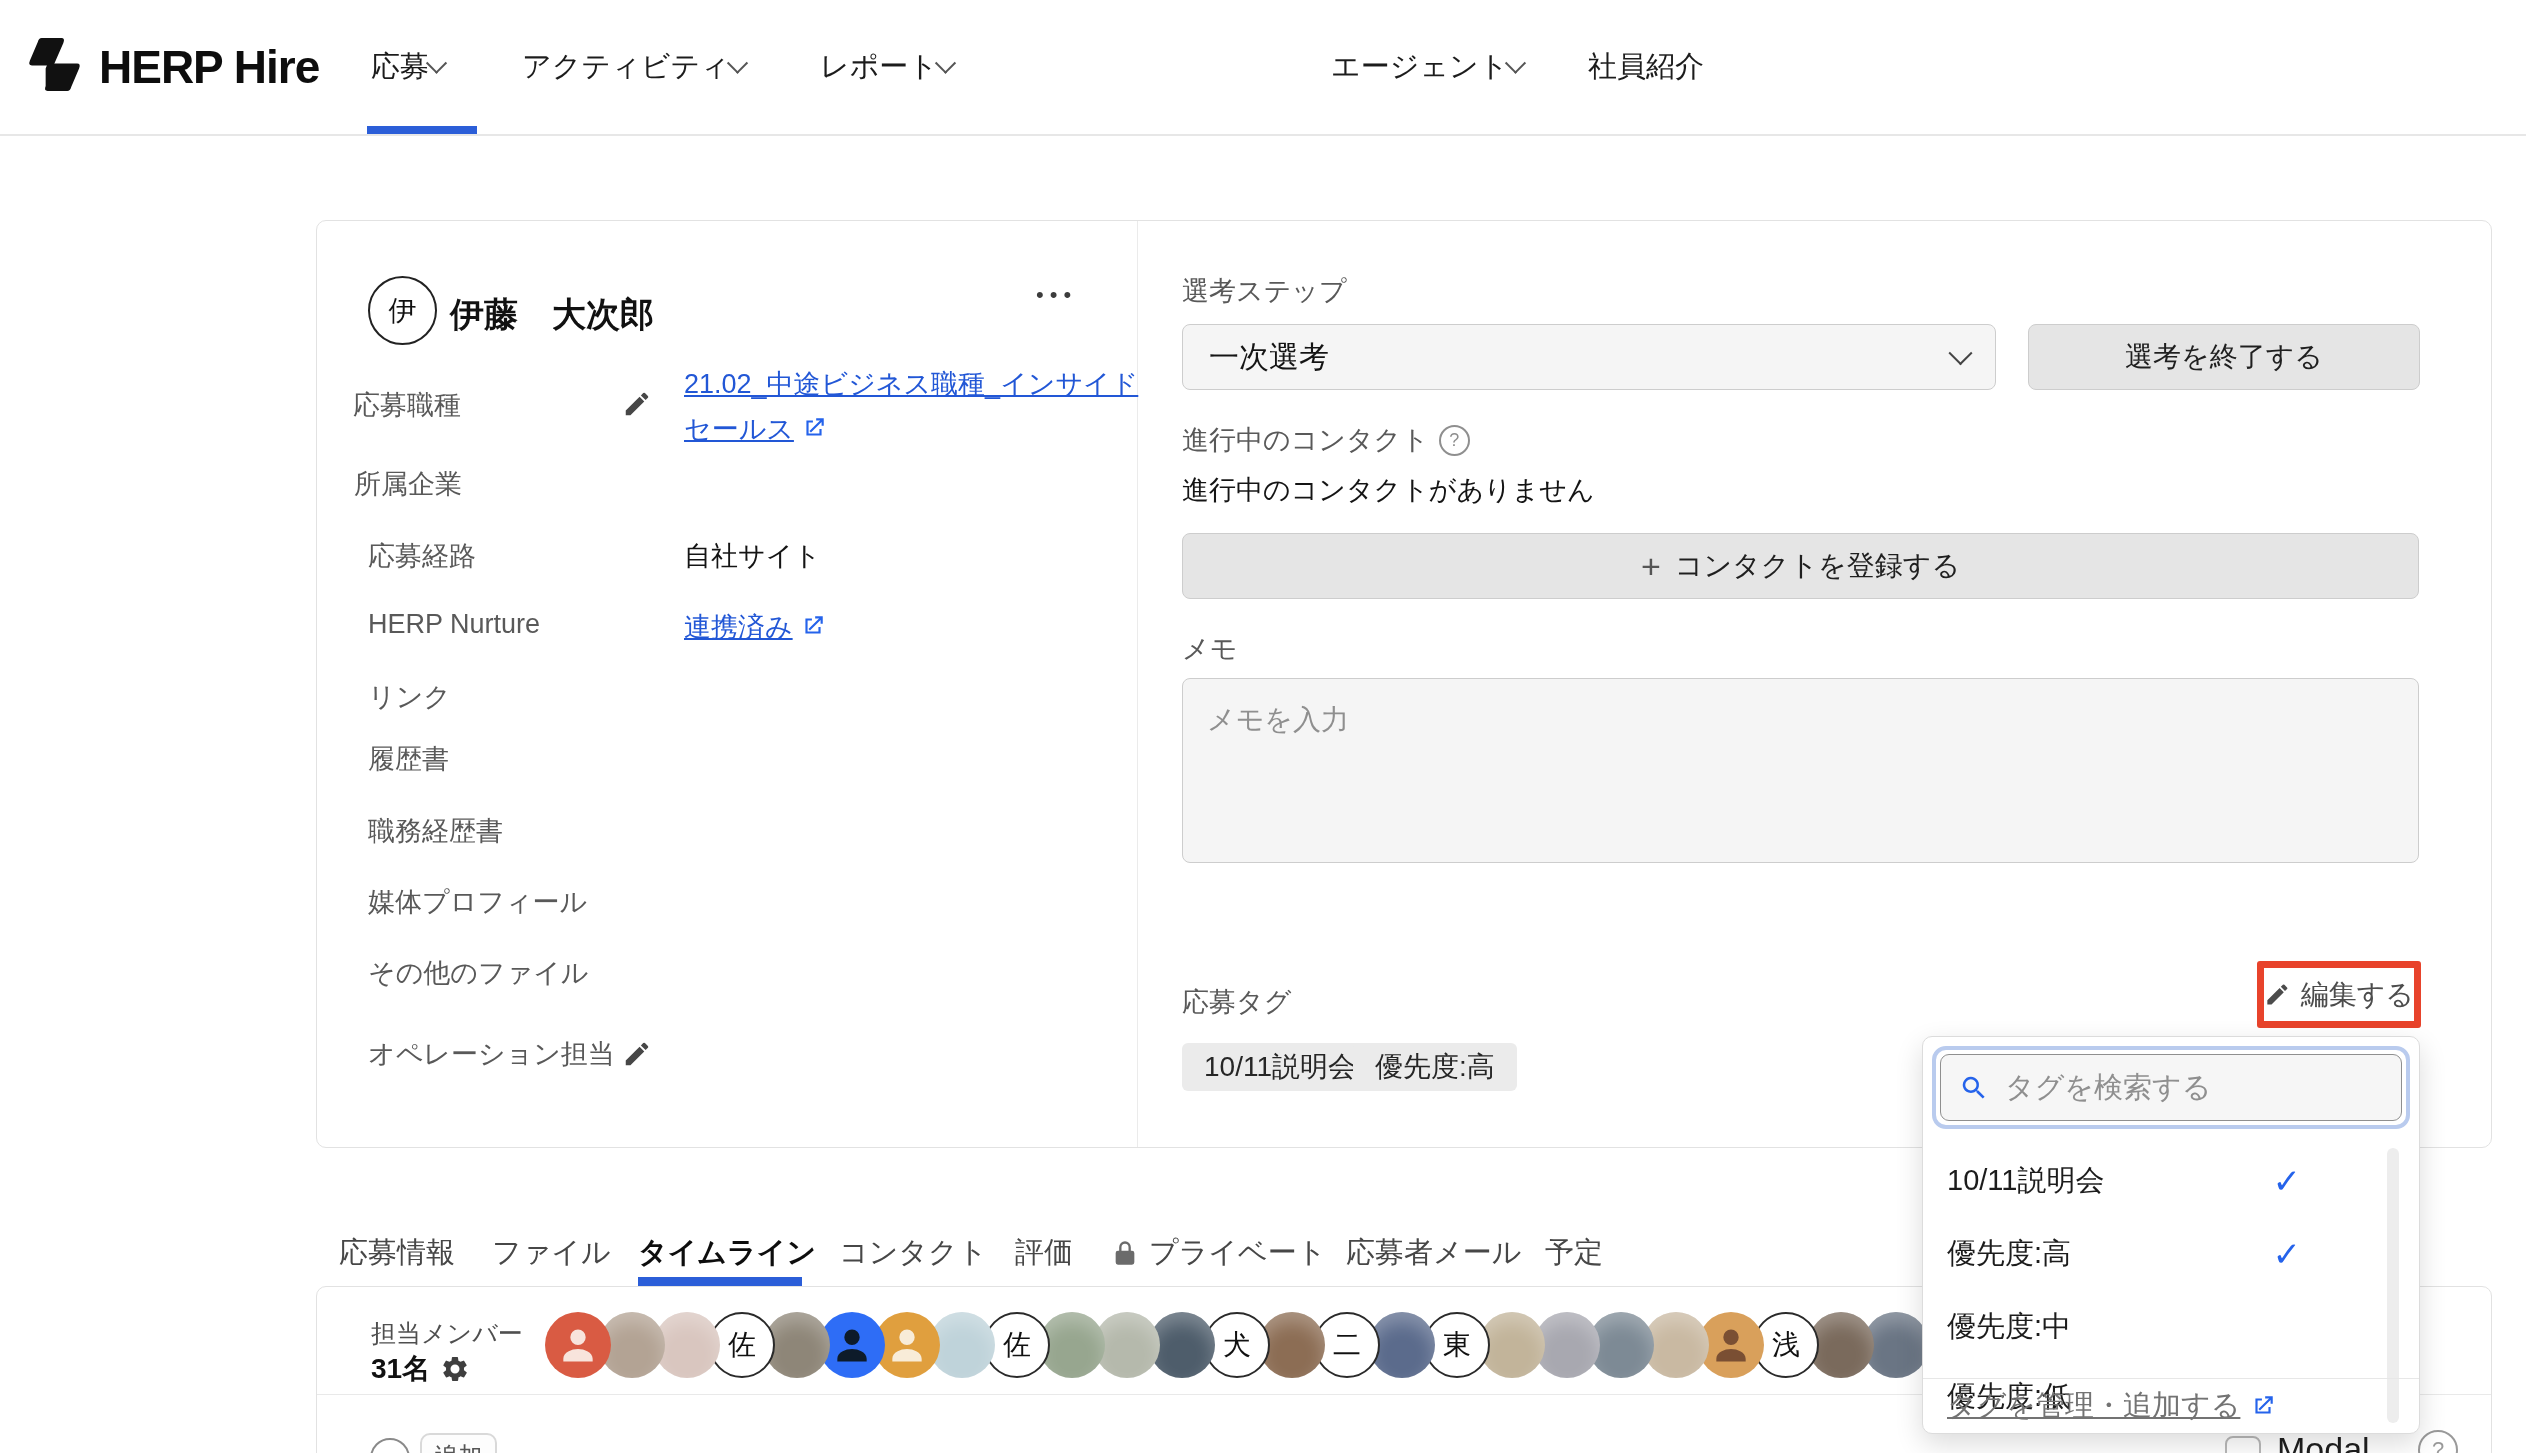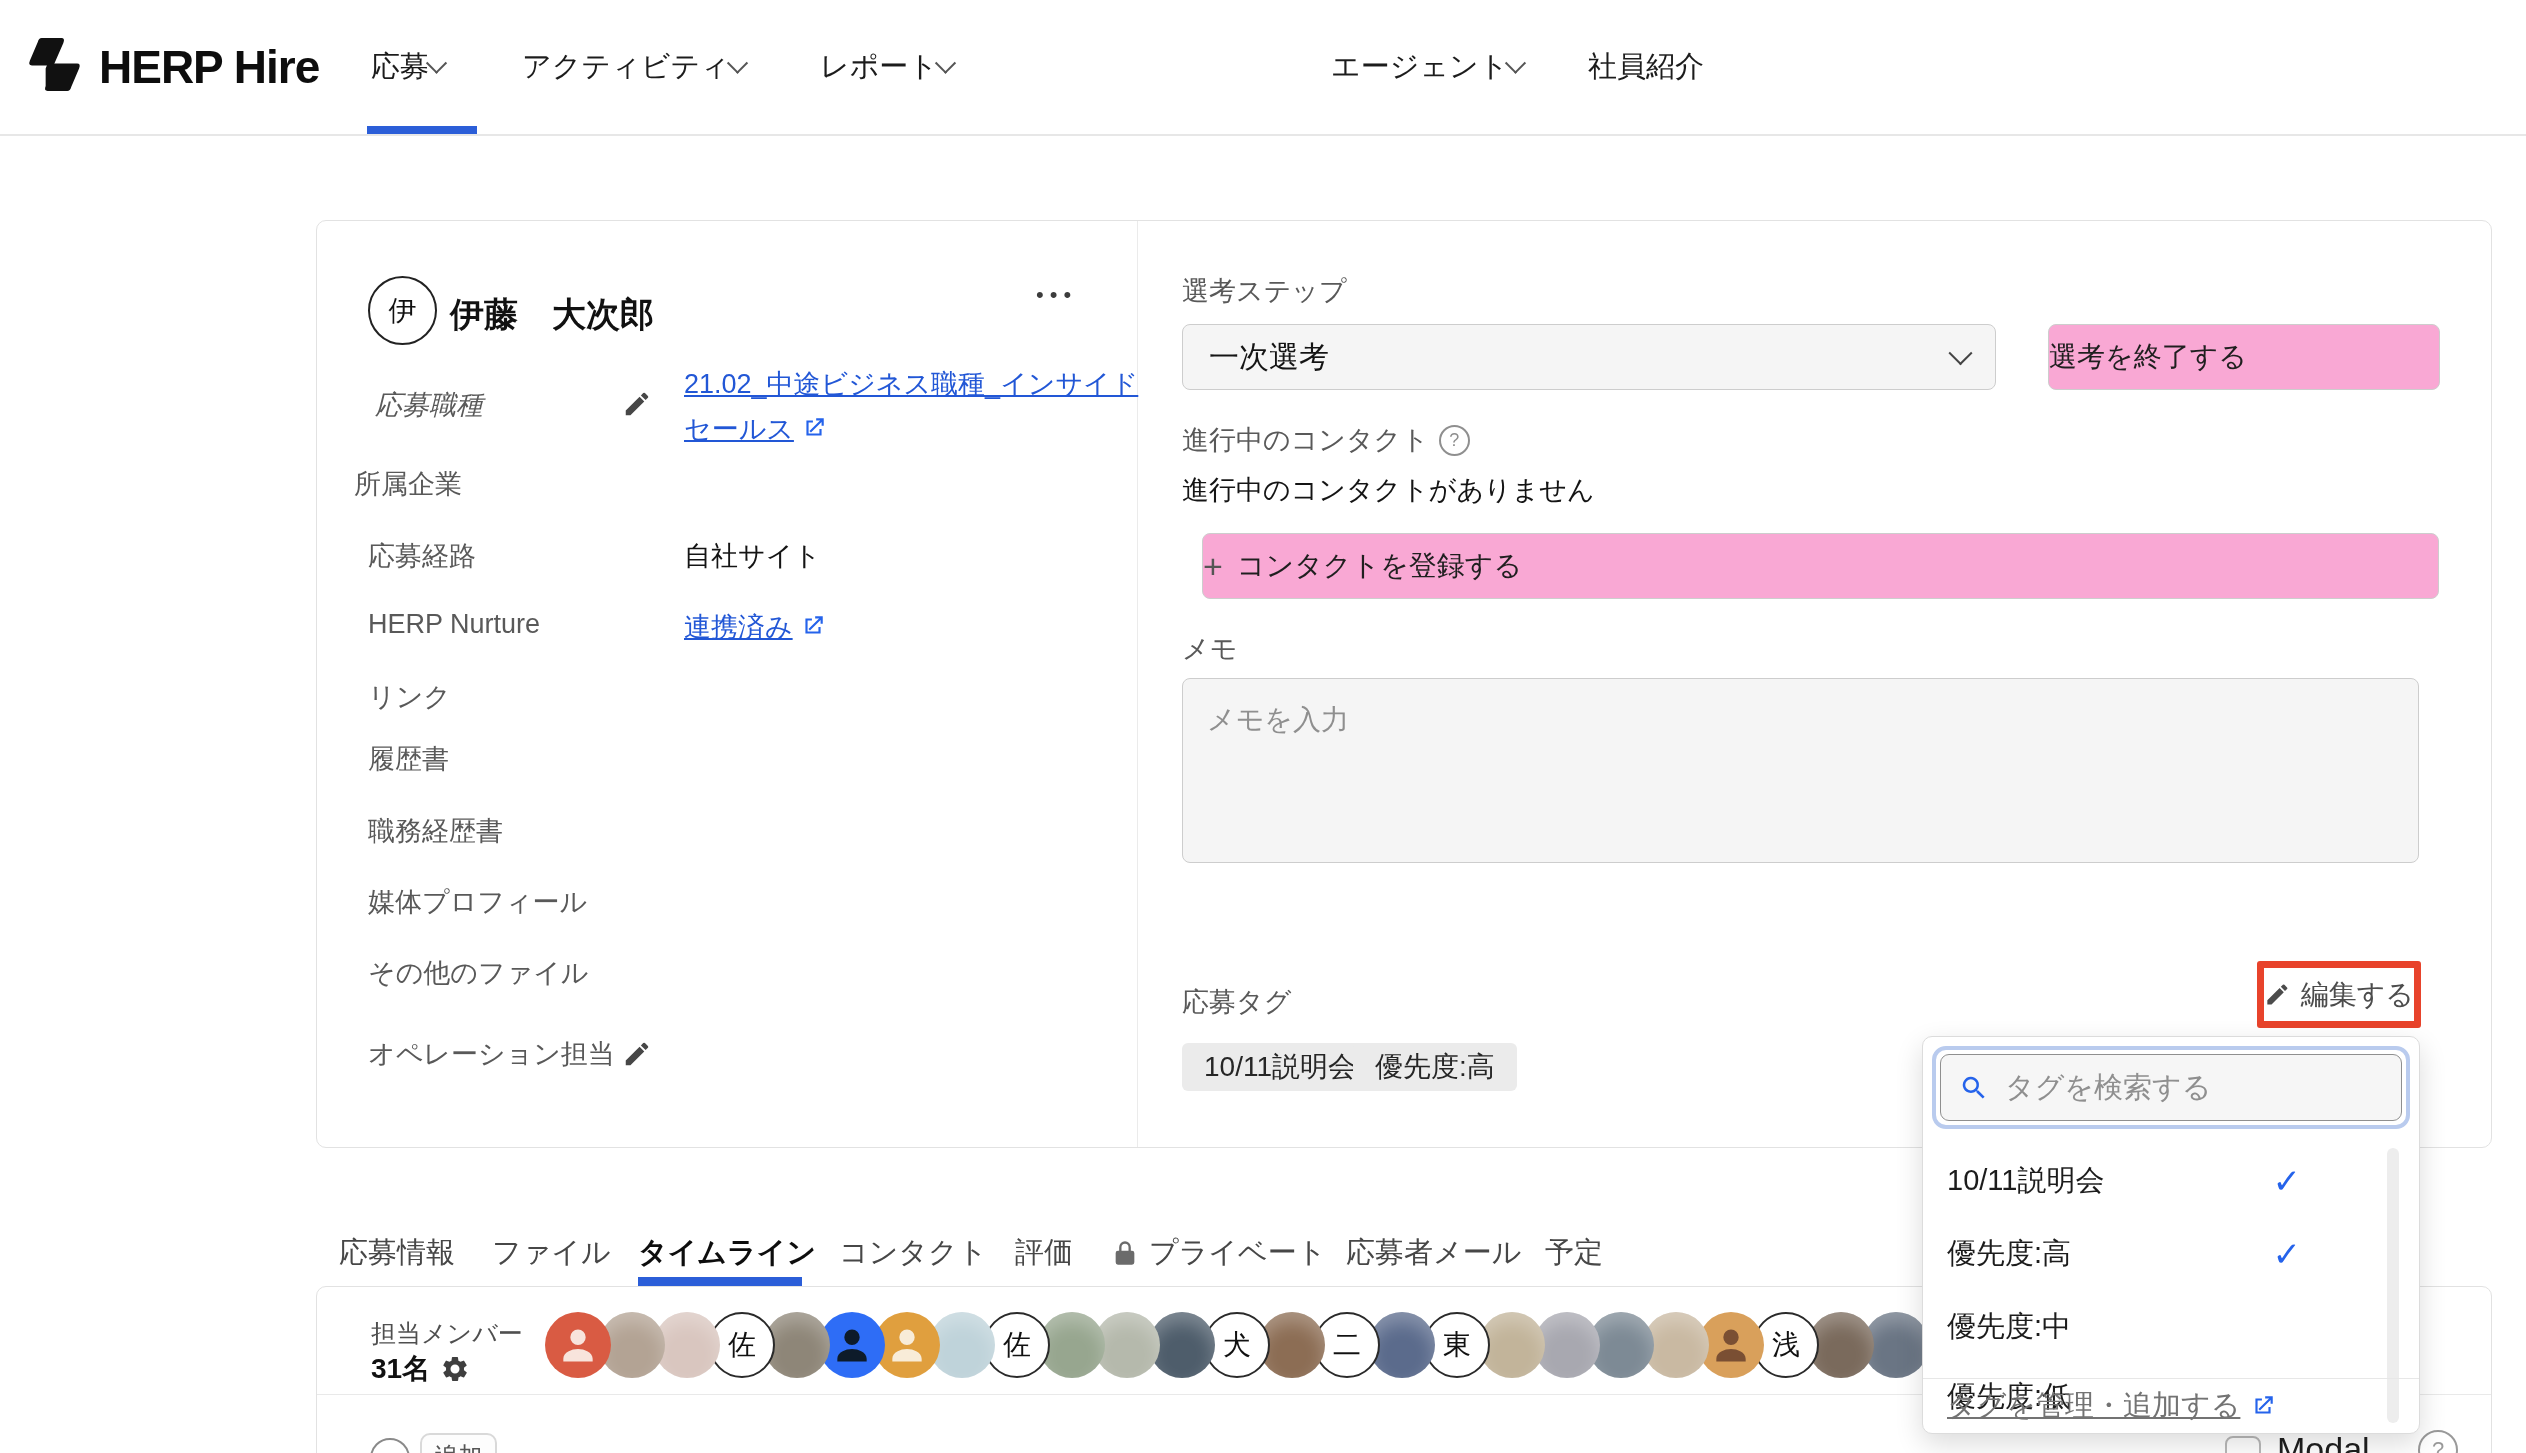--- a/index.html
+++ b/index.html
@@ -27,21 +27,21 @@
   .f-label{position:absolute;font-size:27px;color:#595959;white-space:nowrap;}
   .f-value{position:absolute;font-size:27px;color:#141414;white-space:nowrap;}
   .linkish{color:#2257d6;text-decoration:underline;cursor:pointer;}
   .pencil{display:inline-block;width:30px;height:30px;cursor:pointer;}
   .pencil svg{width:30px;height:30px;fill:#474747;}
 
   
   .r-label{position:absolute;font-size:27px;color:#595959;display:flex;align-items:center;gap:10px;}
   .selectbox{position:absolute;left:865px;top:103px;width:814px;height:66px;background:#f5f5f5;border:1.5px solid #cdcdcd;border-radius:8px;display:flex;align-items:center;padding:0 26px;box-sizing:border-box;font-size:30px;color:#141414;cursor:pointer;}
   .selectbox .chev{margin-left:auto;width:15px;height:15px;border-color:#444;}
-  .btn{background:#f9a8d4;border:1.5px solid #cdcdcd;border-radius:8px;display:flex;align-items:center;justify-content:flex-start;font-size:28px;color:#1f1f1f;cursor:pointer;box-sizing:border-box;margin-left:20px;}
+  .btn{background:#e5e5e5;border:1.5px solid #cdcdcd;border-radius:8px;display:flex;align-items:center;justify-content:center;font-size:28px;color:#1f1f1f;cursor:pointer;box-sizing:border-box;}
   .qcircle{width:27px;height:27px;border:2px solid #8f8f8f;border-radius:50%;display:inline-flex;align-items:center;justify-content:center;font-size:18px;color:#8f8f8f;}
   .memo{position:absolute;left:865px;top:457px;width:1237px;height:185px;background:#f5f5f5;border:1.5px solid #cdcdcd;border-radius:8px;box-sizing:border-box;padding:22px 24px;font-size:28px;color:#141414;font-family:inherit;resize:none;outline:none;}
   .memo::placeholder{color:#8f8f8f;}
   .chip{position:absolute;height:48px;background:#ebebeb;border-radius:6px;display:flex;align-items:center;justify-content:center;font-size:28px;color:#262626;padding:0 22px;box-sizing:border-box;white-space:nowrap;}
   .edit-annot{position:absolute;left:1940px;top:740px;width:164px;height:67px;border:7px solid #e8432b;border-radius:3px;background:#fff;display:flex;align-items:center;justify-content:center;gap:10px;cursor:pointer;box-sizing:border-box;}
   .edit-annot svg{width:27px;height:27px;fill:#4c4c4c;}
   .edit-annot span{font-size:28px;color:#4c4c4c;white-space:nowrap;}
 
   
   #tag-dropdown{position:absolute;left:1922px;top:1036px;width:498px;height:398px;background:#fff;border:1px solid #dcdcdc;border-radius:10px;box-shadow:0 10px 28px rgba(0,0,0,.14);z-index:50;box-sizing:border-box;}
@@ -121,21 +121,21 @@
     <div id="nav-underline"></div>
   </div>
 
   <div id="card1" class="card">
     <div id="card1-divider"></div>
 
     <div class="avatar-main">伊</div>
     <div class="person-name">伊藤　大次郎</div>
     <div class="ellipsis">•••</div>
 
-    <div class="f-label" style="left:58px;top:166px;font-style:italic;">応募職種</div>
+    <div class="f-label" style="left:36px;top:166px;">応募職種</div>
     <span class="pencil abs" style="left:305px;top:168px;">
       <svg viewBox="0 0 24 24">
           <path d="M3 17.25V21h3.75L17.81 9.94l-3.75-3.75L3 17.25zM20.71 7.04a1 1 0 0 0 0-1.41l-2.34-2.34a1 1 0 0 0-1.41 0l-1.83 1.83 3.75 3.75 1.83-1.83z"></path>
         </svg>
     </span>
     <div class="f-value linkish" style="left:367px;top:145px;">21.02_中途ビジネス職種_インサイド</div>
     <div class="f-value" style="left:367px;top:190px;">
       <span class="linkish">セールス</span>
       <span class="ext-icon"><svg viewBox="0 0 24 24">
             <path d="M14 3h7v7h-2V6.41l-9.8 9.8-1.41-1.41 9.8-9.8H14V3zM5 5h6v2H7v10h10v-4h2v6H5V5z"></path>

